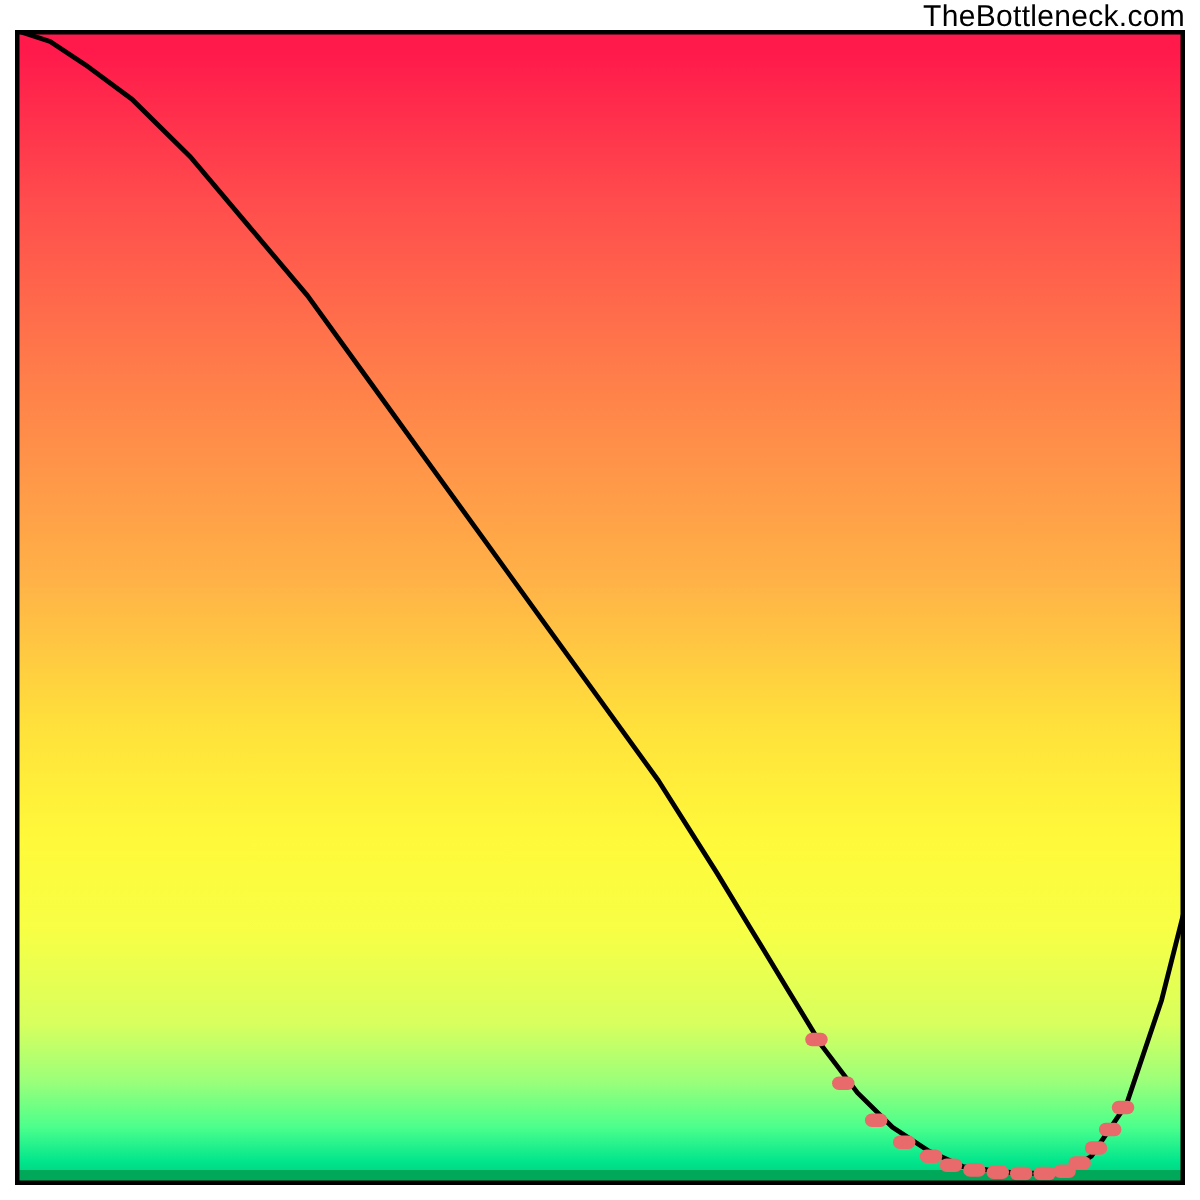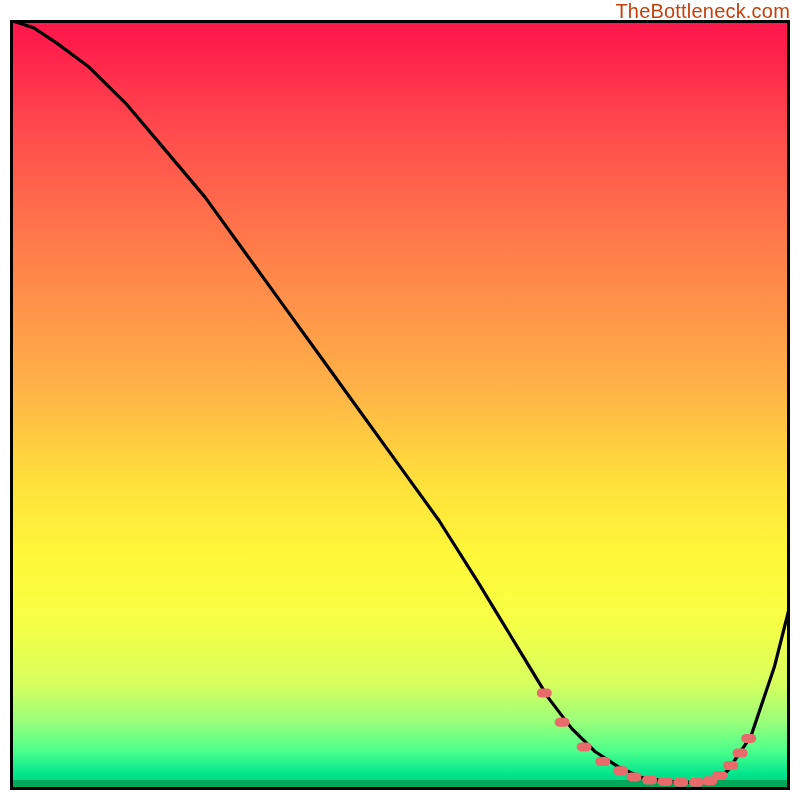--- a/index.html
+++ b/index.html
@@ -59,21 +59,21 @@
     position: absolute;
     inset: 0;
     width: 100%;
     height: 100%;
   }
   .attribution {
     position: absolute;
     top: 0px;
     right: 10px;
     font-size: 20px;
-    color: #c2410c;
+    color: #000000;
     font-weight: 500;
     letter-spacing: 0.2px;
   }
 </style>
 </head>
 <body>
 
 <div class="attribution">TheBottleneck.com</div>
 
 <div class="frame">

